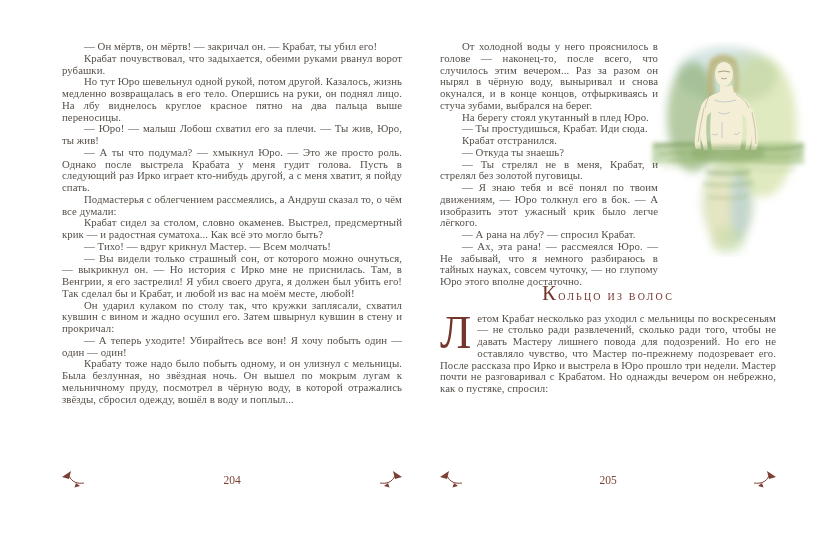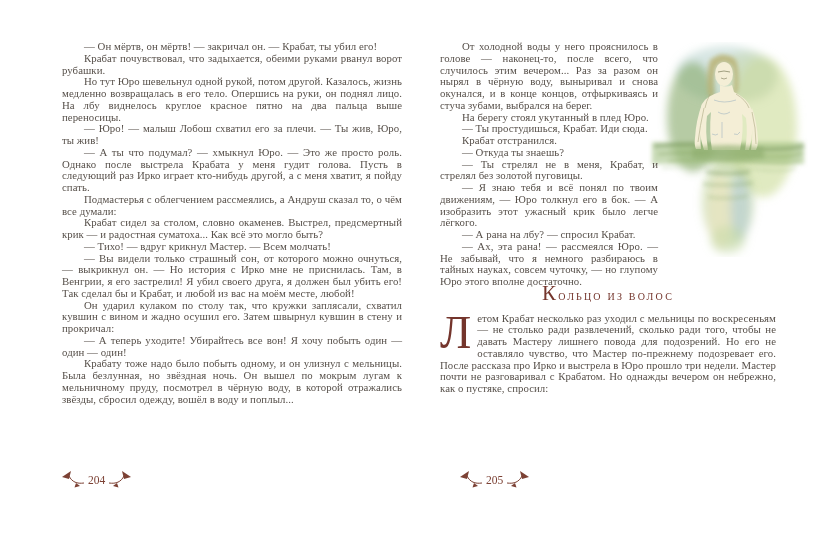--- a/index.html
+++ b/index.html
@@ -21,24 +21,24 @@
     font-family:"Liberation Serif", serif;
   }
   .chapter-title::first-letter { font-size:21px; }
   p.opening { margin:0; text-indent:0; }
   .dropcap {
     float:left; font-size:46px; line-height:34px; color:#74352c;
     margin:3px 6px 0 0; font-family:"Liberation Serif", serif;
   }
   .footer {
     position:absolute; top:471px; display:flex; align-items:center;
-    justify-content:flex-start; gap:2px; color:#7c4134; font-size:11.5px;
+    justify-content:space-between; gap:2px; color:#7c4134; font-size:11.5px;
   }
   .footer-left  { left:62px;  width:340px; }
-  .footer-right { left:460px; width:336px; }
+  .footer-right { left:440px; width:336px; }
   .ornament { display:block; }
   .illustration { position:absolute; left:648px; top:42px; width:160px; height:215px; }
 </style>
 </head>
 <body>
 
 <div class="spread">
 
   <div class="text-col left-col">
       <p class="para">— Он мёртв, он мёртв! — закричал он. — Крабат, ты убил его!</p>

